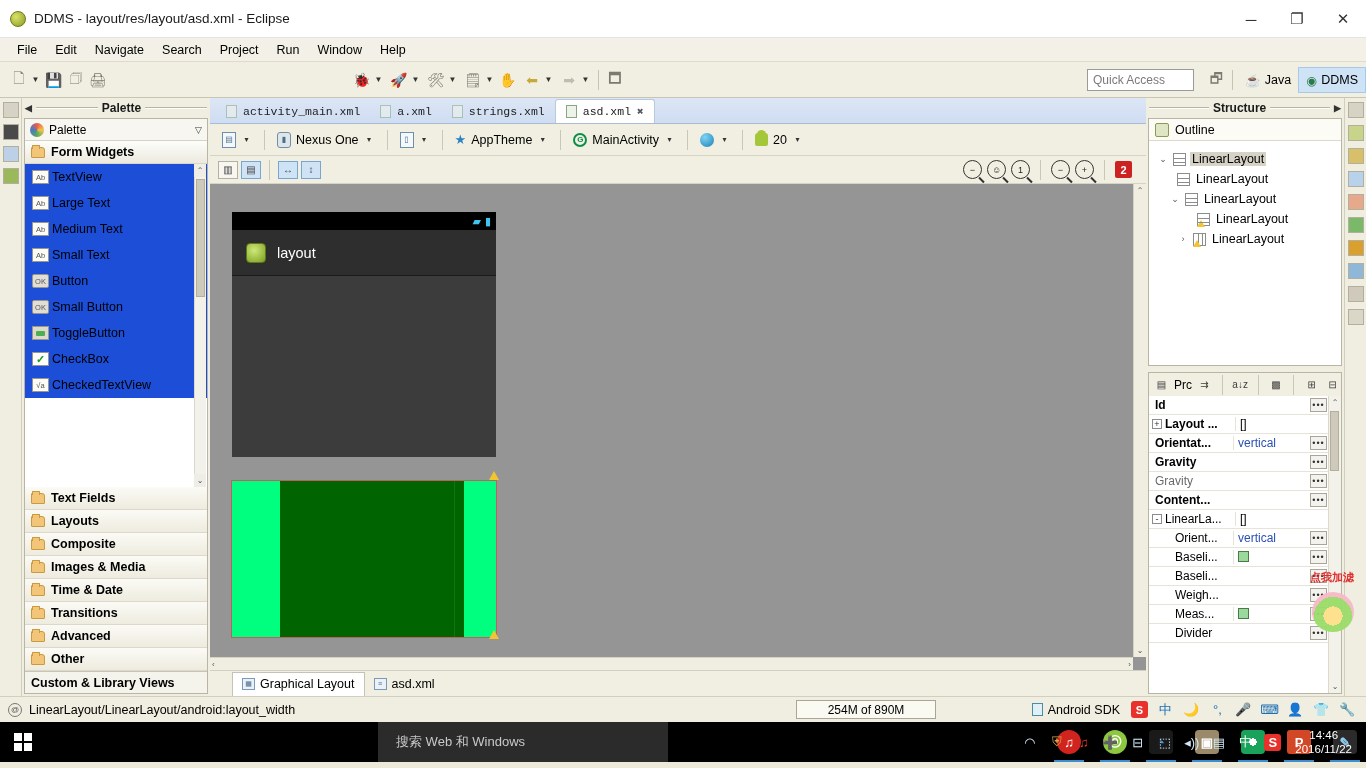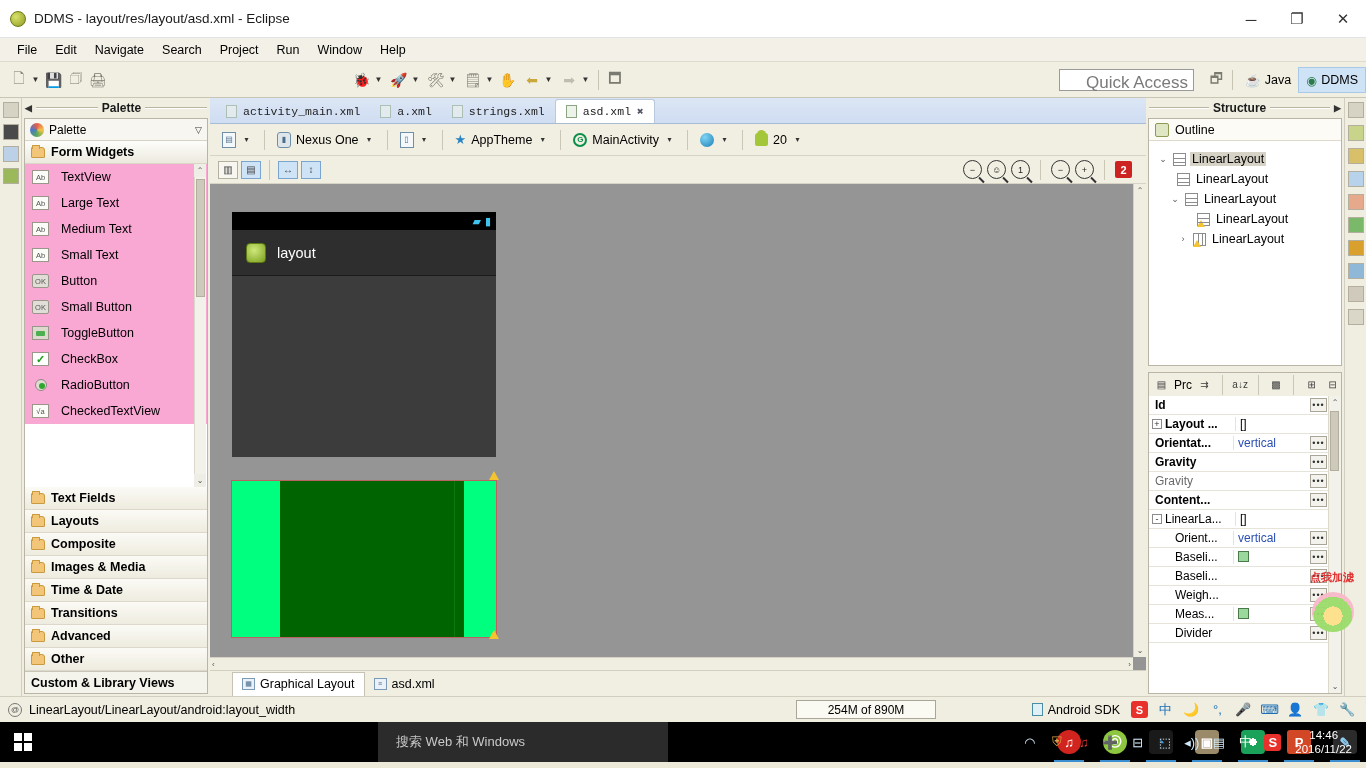--- a/index.html
+++ b/index.html
@@ -32,24 +32,23 @@
 
   
   #toolbar{height:36px;background:#f1efe2;display:flex;align-items:center;
            border-bottom:1px solid #c9c5b4;position:relative;padding-left:6px;}
   .tb-item{display:flex;align-items:center;height:26px;padding:0 2px;}
   .tbi{width:22px;height:22px;display:flex;align-items:center;justify-content:center;
        font-size:14px;color:#7b7a70;}
   .caret{width:11px;text-align:center;font-size:8px;color:#333;}
   .tsep{width:1px;height:20px;background:#c8c4b3;margin:0 5px;}
   #quick-access{
-     position:absolute;right:172px;top:7px;width:135px;height:22px;
-     border:1px solid #9a9a9a;background:#fff;font-size:17px;color:#7a7a7a;
+     position:absolute;right:172px;top:7px;width:107px;height:22px;
+     border:1px solid #9a9a9a;background:#fff;font-size:12px;color:#7a7a7a;
      padding:3px 5px;
-     text-align:right;
   }
   #persp-bar{position:absolute;right:0;top:4px;display:flex;align-items:center;height:28px;}
   .persp{display:flex;align-items:center;height:26px;padding:0 7px;gap:4px;font-size:12.5px;}
   .persp.active{background:#cfe3f7;border:1px solid #a9c9e8;}
 
   
   #workbench{height:598px;display:flex;background:#f0eee1;position:relative;}
   #left-rail{width:22px;background:#f0eee1;border-right:1px solid #d2cec0;
              display:flex;flex-direction:column;align-items:center;padding-top:4px;gap:6px;}
   .rail-ico{width:16px;height:16px;background:#d7d3c4;border:1px solid #b3ae9e;}
@@ -69,22 +68,22 @@
   .pal-ico{width:14px;height:14px;border-radius:50%;
            background:conic-gradient(#e85d4a,#f2c44a,#5aa85a,#4a78c8,#e85d4a);flex:none;}
   #palette-groups{flex:1;overflow:hidden;}
   .pgroup-head{height:23px;display:flex;align-items:center;gap:6px;padding-left:6px;
       font-weight:bold;font-size:12.5px;
       background:linear-gradient(#fdfdfb,#eceade);border-bottom:1px solid #d9d5c7;}
   .folder{width:14px;height:11px;flex:none;background:#f2c579;
           border:1px solid #c99a3e;border-radius:1px 3px 1px 1px;position:relative;}
   .folder:after{content:"";position:absolute;left:0;top:-3px;width:6px;height:3px;
           background:#f2c579;border:1px solid #c99a3e;border-bottom:none;border-radius:1px 1px 0 0;}
-  .pitem{height:26px;display:flex;align-items:center;gap:12px;padding-left:7px;
-         font-size:12.5px;background:#f9a8d4;}
+  .pitem{height:26px;display:flex;align-items:center;gap:3px;padding-left:7px;
+         font-size:12.5px;background:#1d4ed8;}
   .wicon{width:17px;height:14px;flex:none;display:flex;align-items:center;justify-content:center;
          font-size:7.5px;border:1px solid #9a968b;background:#fbfbf8;color:#555;}
   .wicon.ok{background:#e0ded6;border-radius:2px;}
   .wicon.toggle{background:#ddd9cc;}
   .wicon.toggle i{display:block;width:9px;height:5px;background:#4caf50;border-radius:1px;}
   .wicon.chk{background:#fff;color:#1c9e1c;font-size:11px;font-weight:bold;}
   .wicon.radio{border:none;background:none;}
   .wicon.radio i{display:block;width:12px;height:12px;border-radius:50%;
       background:#dfdcd2;border:1px solid #8e8a80;position:relative;}
   .wicon.radio i:after{content:"";position:absolute;left:3px;top:3px;width:6px;height:6px;
@@ -388,26 +387,20 @@
           <span class="wicon toggle">
               <i></i>
             </span>
           <span>ToggleButton</span>
           </div>
         <div class="pitem">
           <span class="wicon chk">✓</span>
           <span>CheckBox</span>
           </div>
         <div class="pitem">
-          <span class="wicon radio">
-              <i></i>
-            </span>
-          <span>RadioButton</span>
-          </div>
-        <div class="pitem">
           <span class="wicon">√a</span>
           <span>CheckedTextView</span>
           </div>
 
         <div class="sc-arrow" style="top:0;">⌃</div>
         <div class="pal-scroll" style="top:13px;bottom:13px;">
           <div class="pal-thumb" style="top:2px;height:118px;"></div>
         </div>
         <div class="sc-arrow" style="bottom:0;">⌄</div>
       </div>

